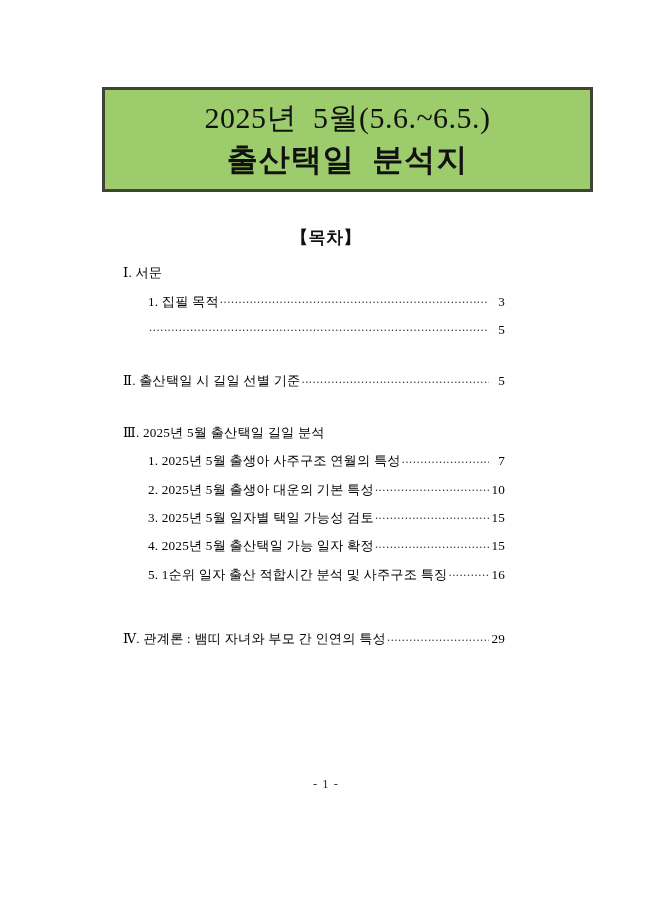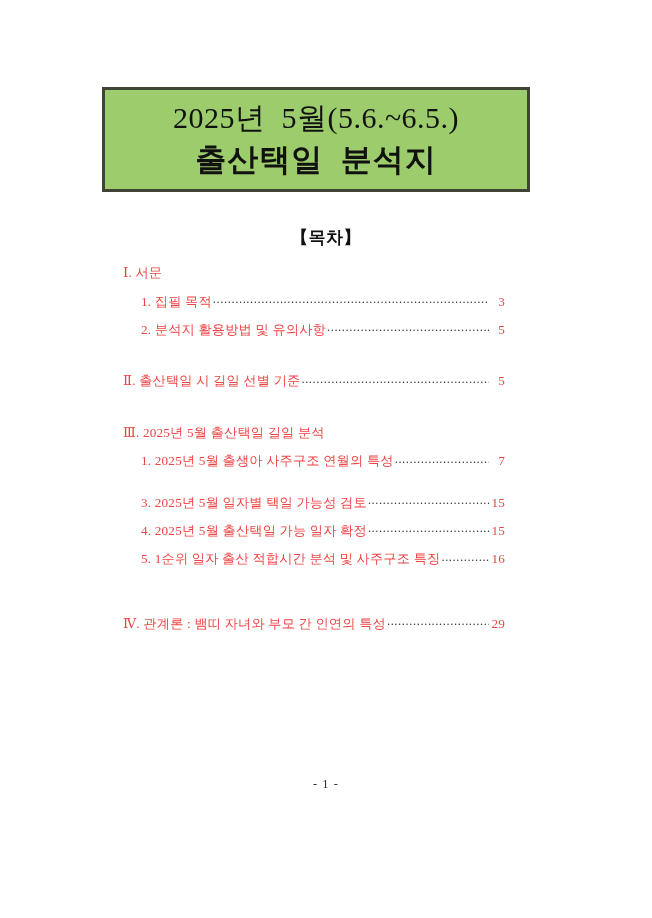--- a/index.html
+++ b/index.html
@@ -15,21 +15,21 @@
     font-family: "Liberation Serif", "DejaVu Serif", serif;
     color: #1a1a1a;
     overflow: hidden;
   }
 
   
   .title-banner {
     position: absolute;
     left: 102px;
     top: 87px;
-    width: 428px;
+    width: 491px;
     height: 105px;
     box-sizing: border-box;
     background: #9ccc6b;
     border: 3px solid #3f4435;
     display: flex;
     flex-direction: column;
     align-items: center;
     justify-content: center;
     gap: 4px;
   }
@@ -68,21 +68,21 @@
     left: 123px;
     top: 264px;
     width: 382px;
   }
 
   .toc-entry {
     display: flex;
     align-items: baseline;
     font-size: 13.2px;
     line-height: 1.0;
-    color: #ef4444;
+    color: #000000;
     white-space: nowrap;
   }
   .toc-entry .label {
     flex: 0 0 auto;
     letter-spacing: 0.2px;
   }
   .toc-entry .leader {
     flex: 1 1 auto;
     overflow: hidden;
     margin: 0 0 0 1px;
@@ -104,21 +104,21 @@
     text-align: right;
     min-width: 16px;
     letter-spacing: 0.2px;
   }
 
   
   .level-major {
     margin-left: 0;
   }
   .level-sub {
-    margin-left: 18px;
+    margin-left: 25px;
   }
   .no-leader .leader::after { content: ""; }
 
   
   .gap-sm  { height: 13px; }
   .gap-lg  { height: 33px; }
   .gap-xl  { height: 36px; }
 
   
   .footer {
@@ -154,21 +154,20 @@
     <div class="gap-sm"></div>
 
     <div class="toc-entry level-sub">
       <span class="label">1. 집필 목적</span>
       <span class="leader"></span>
       <span class="pageno">3</span>
     </div>
     <div class="gap-sm"></div>
 
     <div class="toc-entry level-sub">
-      <span class="label">2. 분석지 활용방법 및 유의사항</span>
       <span class="leader"></span>
       <span class="pageno">5</span>
     </div>
     <div class="gap-xl"></div>
 
     <div class="toc-entry level-major">
       <span class="label">Ⅱ. 출산택일 시 길일 선별 기준</span>
       <span class="leader"></span>
       <span class="pageno">5</span>
     </div>
@@ -181,20 +180,25 @@
     </div>
     <div class="gap-sm"></div>
 
     <div class="toc-entry level-sub">
       <span class="label">1. 2025년 5월 출생아 사주구조 연월의 특성</span>
       <span class="leader"></span>
       <span class="pageno">7</span>
     </div>
     <div class="gap-sm"></div>
 
+    <div class="toc-entry level-sub">
+      <span class="label">2. 2025년 5월 출생아 대운의 기본 특성</span>
+      <span class="leader"></span>
+      <span class="pageno">10</span>
+    </div>
     <div class="gap-sm"></div>
 
     <div class="toc-entry level-sub">
       <span class="label">3. 2025년 5월 일자별 택일 가능성 검토</span>
       <span class="leader"></span>
       <span class="pageno">15</span>
     </div>
     <div class="gap-sm"></div>
 
     <div class="toc-entry level-sub">

